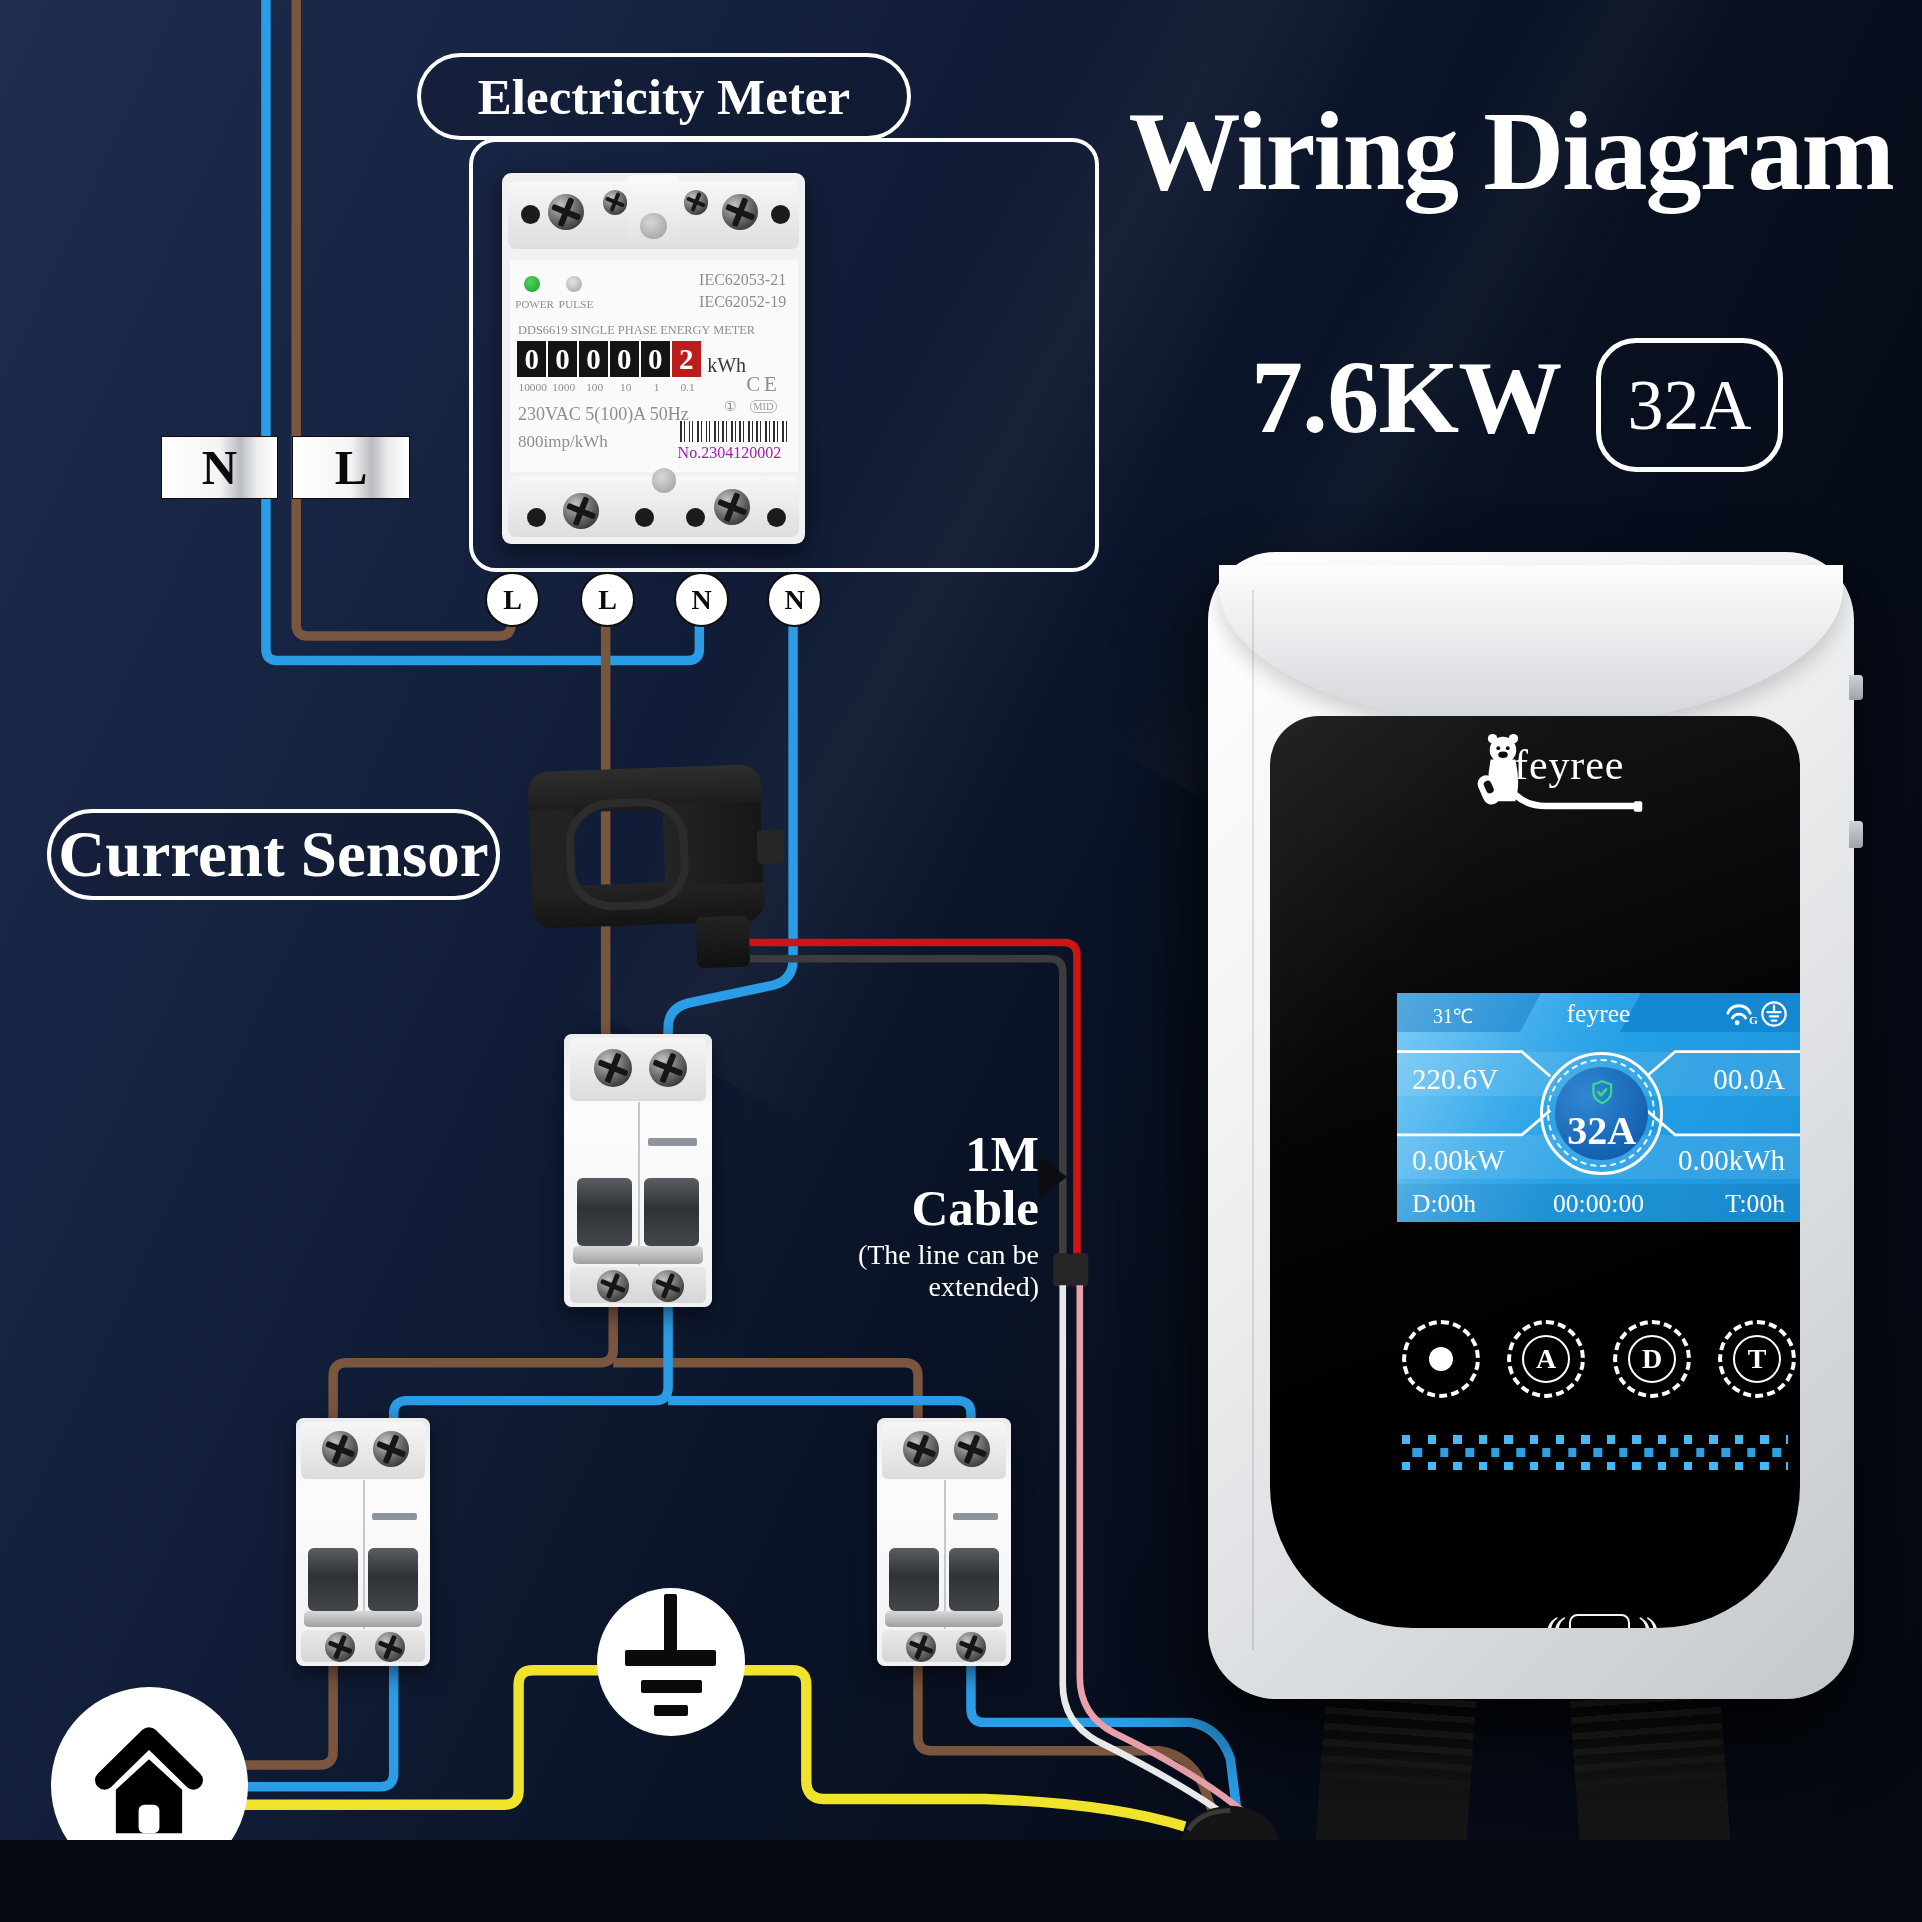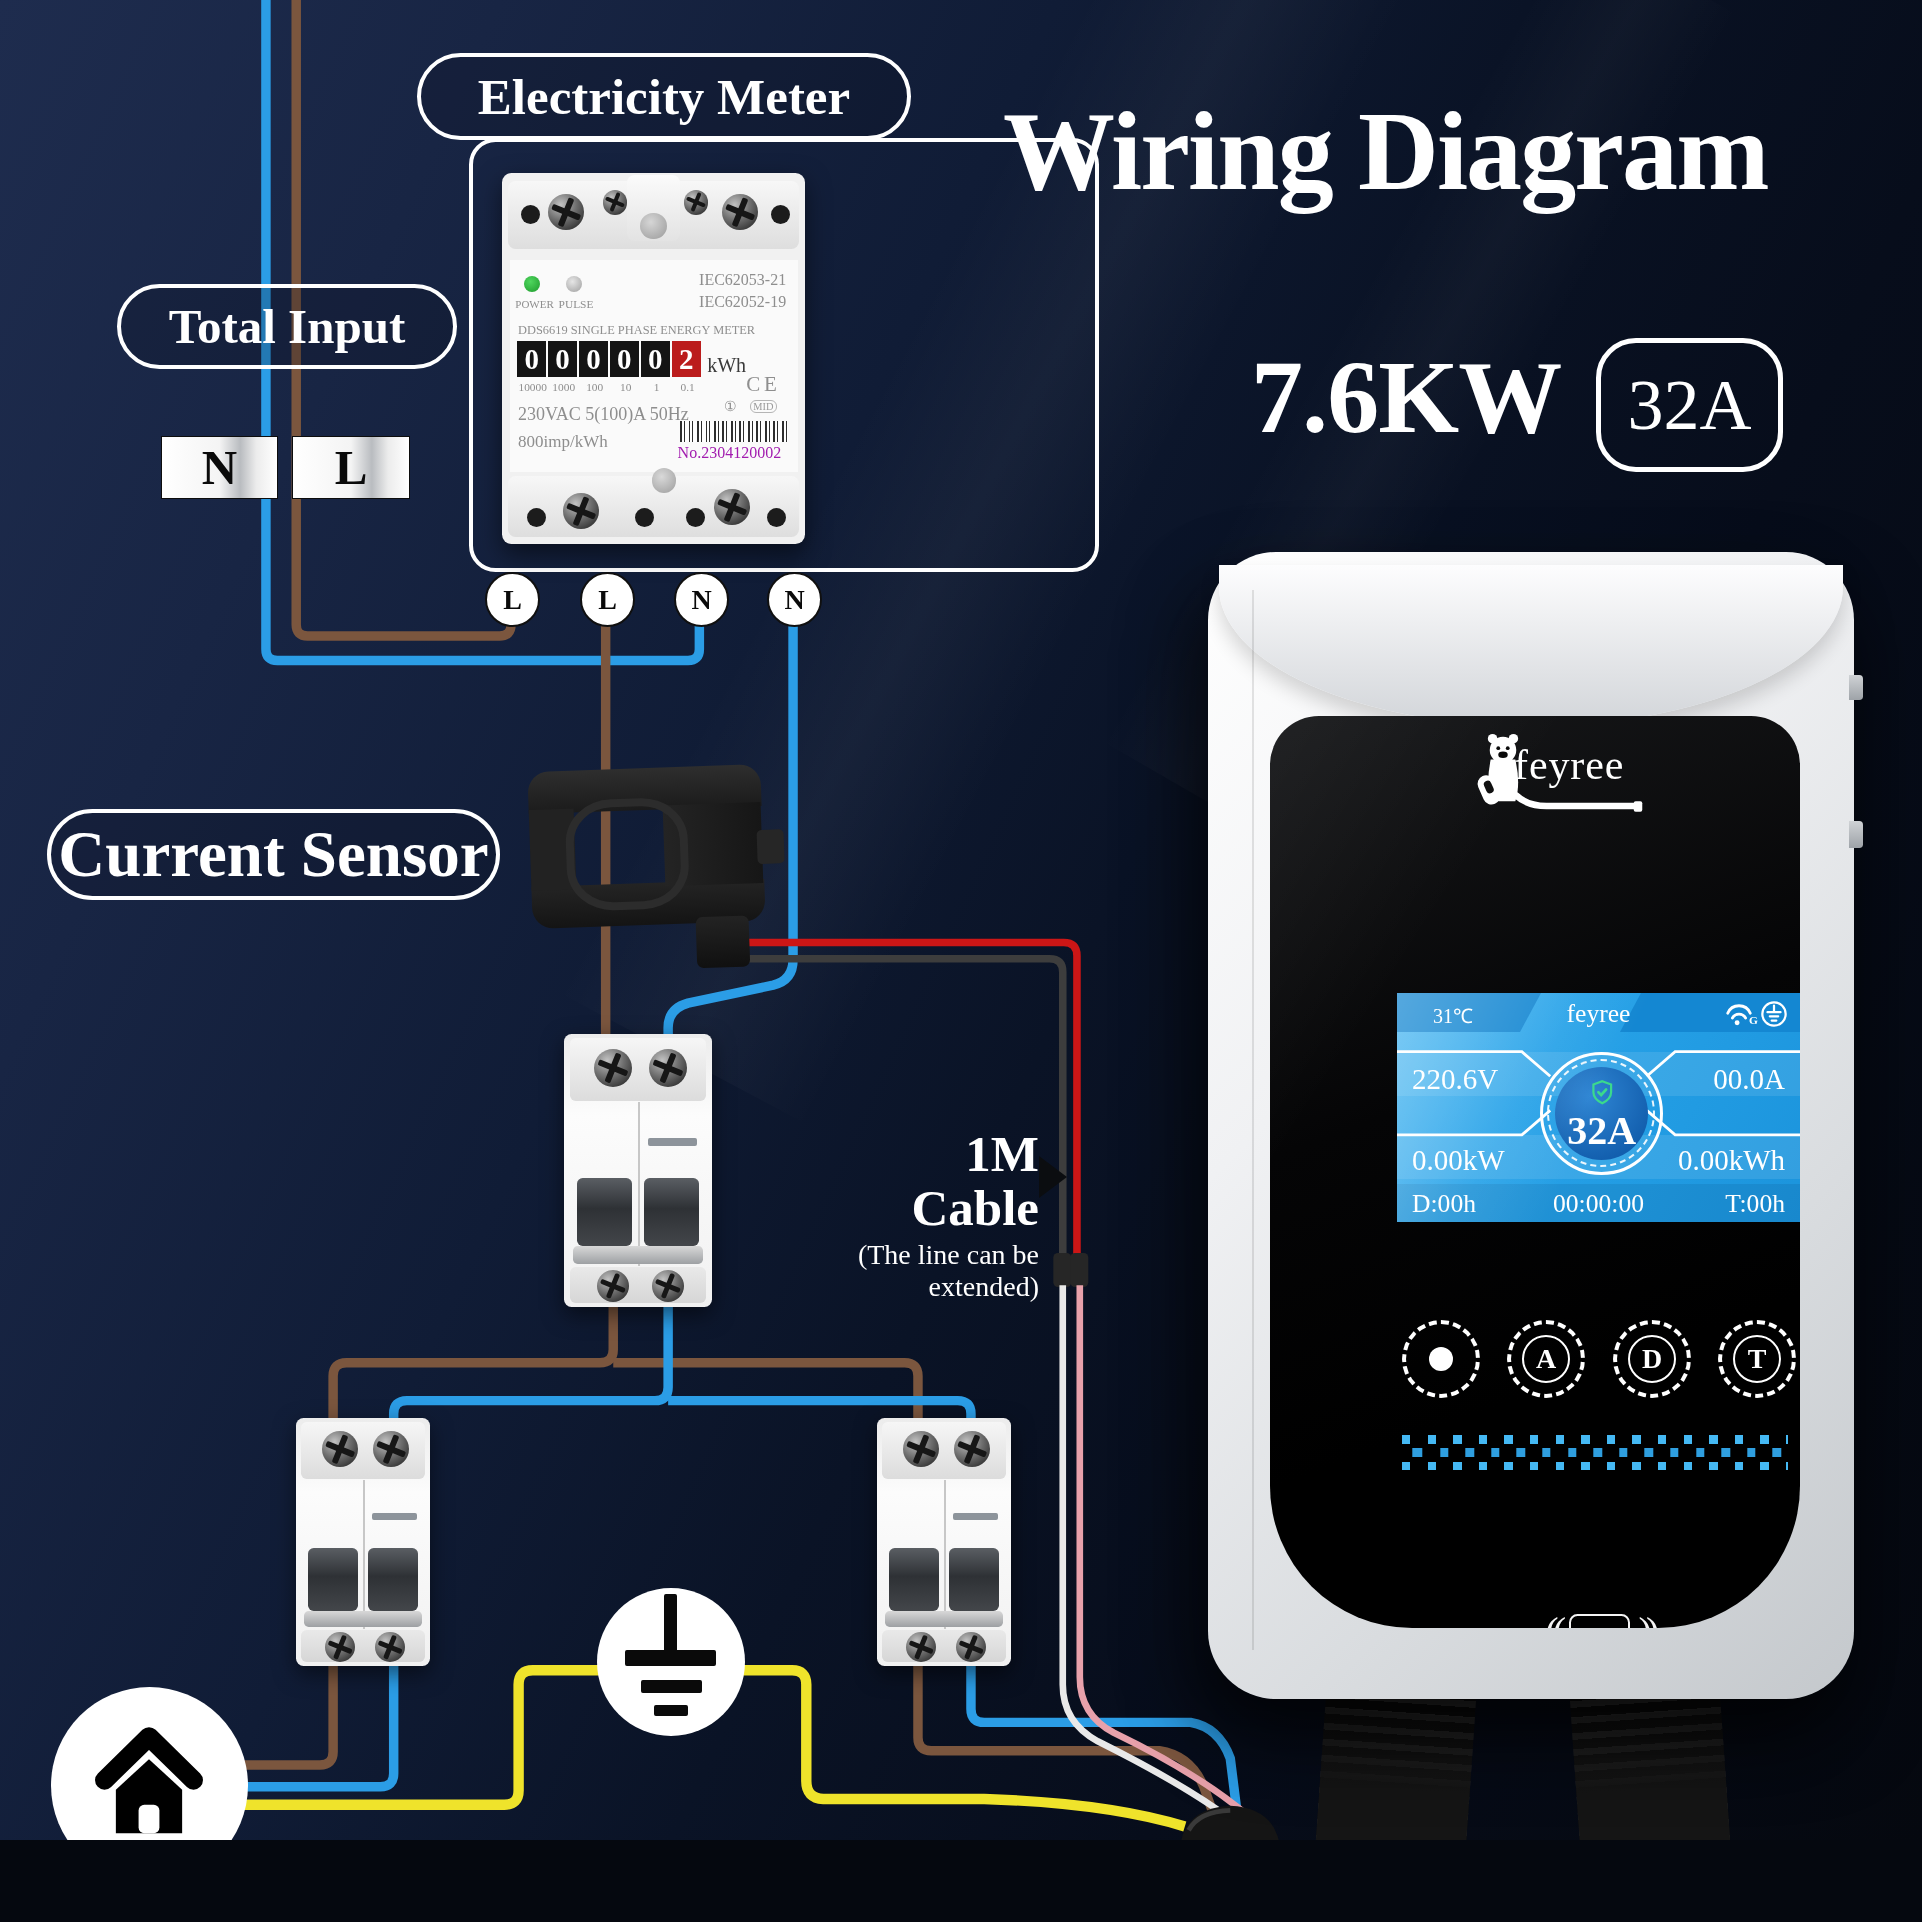--- a/index.html
+++ b/index.html
@@ -208,23 +208,20 @@
   <div class="term" style="left:580px;top:572px;">
       <span>L</span>
     </div>
   <div class="term" style="left:674px;top:572px;">
       <span>N</span>
     </div>
   <div class="term" style="left:767px;top:572px;">
       <span>N</span>
     </div>
 
-  <div class="pill" style="left:117px;top:284px;width:332px;height:77px;font-size:49px;">
-    <span>Total Input</span>
-  </div>
   <div class="whitebox" style="left:161px;top:436px;width:115px;height:61px;font-size:49px;">
     <span>N</span>
   </div>
   <div class="whitebox" style="left:292px;top:436px;width:116px;height:61px;font-size:49px;">
     <span>L</span>
   </div>
 
   <div class="pill" style="left:47px;top:809px;width:445px;height:83px;font-size:65px;">
     <span>Current Sensor</span>
   </div>
@@ -298,21 +295,21 @@
     </svg>
   </div>
 
   <div class="cable-note">
     <div style="font-size:51px;font-weight:700;line-height:1.05;">1M</div>
     <div style="font-size:51px;font-weight:700;line-height:1.05;">Cable</div>
     <div style="font-size:28px;margin-top:3.8px;">(The line can be extended)</div>
   </div>
   <div class="arrowR"></div>
 
-  <div class="abs" style="left:1003px;top:87px;width:890px;text-align:left;color:#fff;font-weight:700;font-size:112px;letter-spacing:-1.9px;">Wiring Diagram</div>
+  <div class="abs" style="left:1003px;top:87px;width:890px;text-align:right;color:#fff;font-weight:700;font-size:112px;letter-spacing:-1.9px;">Wiring Diagram</div>
   <div class="abs" style="left:1251px;top:337px;color:#fff;font-weight:700;font-size:104px;letter-spacing:-0.9px;">7.6KW</div>
   <div class="abs" style="left:1596px;top:338px;width:177px;height:124px;border:5.7px solid #fff;border-radius:40px;
               display:flex;align-items:center;justify-content:center;color:#fff;font-size:72px;">
     <span>32A</span>
   </div>
 
   <div class="cable-corr" style="left:1323px;top:1552px;transform:rotate(4deg);"></div>
   <div class="cable-corr" style="left:1573px;top:1552px;transform:rotate(-4deg);"></div>
 
   <div class="charger">

